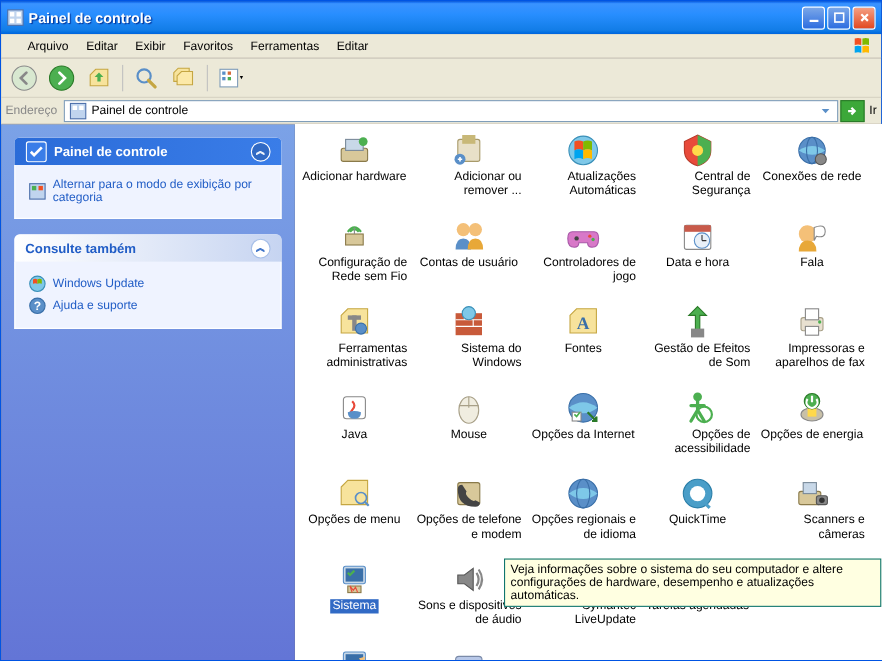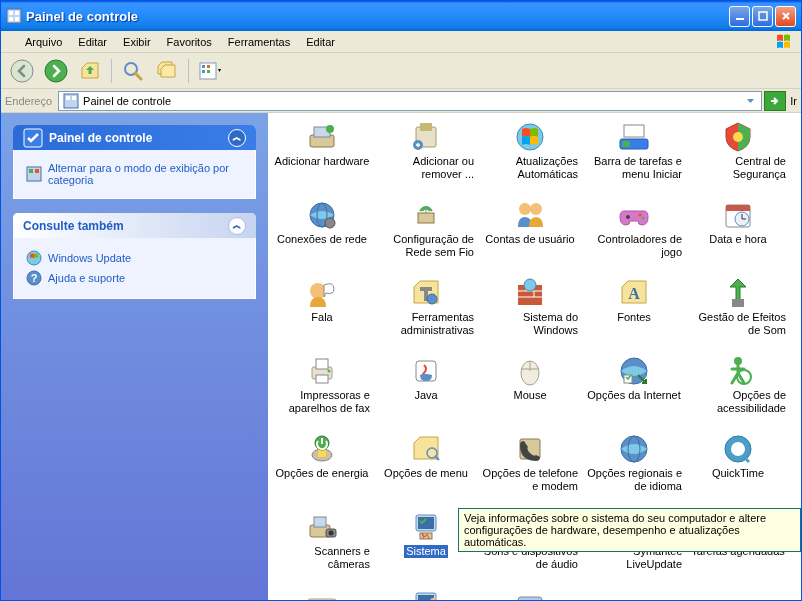--- a/index.html
+++ b/index.html
@@ -238,30 +238,20 @@
                 <path d="M16 8 Q20 6 24 8 L24 16 Q20 14 16 16 Z" fill="#7fba00"></path>
                 <path d="M8 16 Q12 14 16 16 L16 24 Q12 22 8 24 Z" fill="#00a4ef"></path>
                 <path d="M16 16 Q20 14 24 16 L24 24 Q20 22 16 24 Z" fill="#ffb900"></path>
               </svg>
             </div>
             <div class="cplabel">Atualizações Automáticas</div>
           </div>
           <div class="cpitem">
             <div class="cpicon">
               <svg width="32" height="32" viewBox="0 0 32 32">
-                <rect x="2" y="18" width="28" height="10" fill="#3a7de8" stroke="#2a5db8" rx="2"></rect>
-                <rect x="4" y="20" width="8" height="6" fill="#4caf50" rx="2"></rect>
-                <rect x="6" y="4" width="20" height="12" fill="#fff" stroke="#888"></rect>
-              </svg>
-            </div>
-            <div class="cplabel">Barra de tarefas e menu Iniciar</div>
-          </div>
-          <div class="cpitem">
-            <div class="cpicon">
-              <svg width="32" height="32" viewBox="0 0 32 32">
                 <path d="M16 2 L28 8 L28 16 Q28 26 16 30 Q4 26 4 16 L4 8 Z" fill="#e84a3a" stroke="#b83a2a"></path>
                 <path d="M16 2 L28 8 L28 16 Q28 26 16 30 Z" fill="#4caf50"></path>
                 <circle cx="16" cy="16" r="5" fill="#ffd94a"></circle>
               </svg>
             </div>
             <div class="cplabel">Central de Segurança</div>
           </div>
           <div class="cpitem">
             <div class="cpicon">
               <svg width="32" height="32" viewBox="0 0 32 32">

